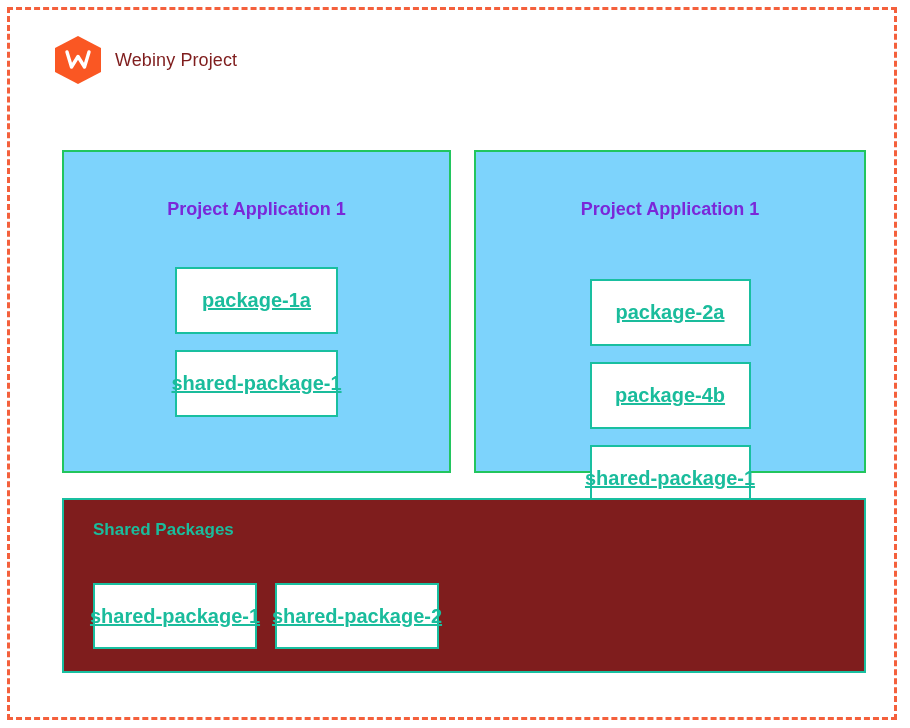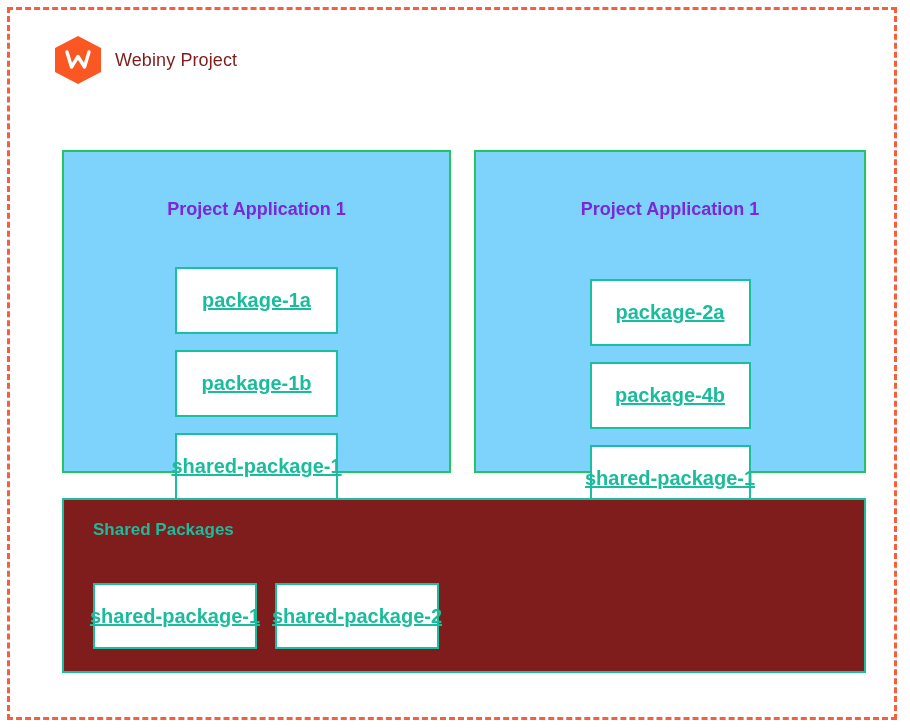--- a/index.html
+++ b/index.html
@@ -156,23 +156,20 @@
     <div class="project-title">Webiny Project</div>
   </div>
 
   <div class="app-box" id="app-box-0">
     <div class="app-title">Project Application 1</div>
     <div class="pkg-grid">
       <div class="pkg-box">
         <span class="pkg-label">package-1a</span>
       </div>
       <div class="pkg-box">
-        <span class="pkg-label">package-1b</span>
-      </div>
-      <div class="pkg-box">
         <span class="pkg-label">shared-package-1</span>
       </div>
     </div>
   </div>
 
   <div class="app-box" id="app-box-1">
     <div class="app-title">Project Application 1</div>
     <div class="pkg-grid">
       <div class="pkg-box">
         <span class="pkg-label">package-2a</span>

